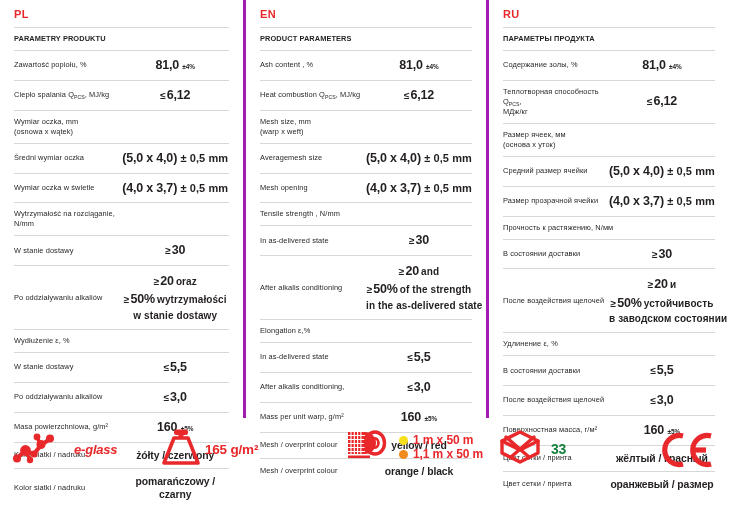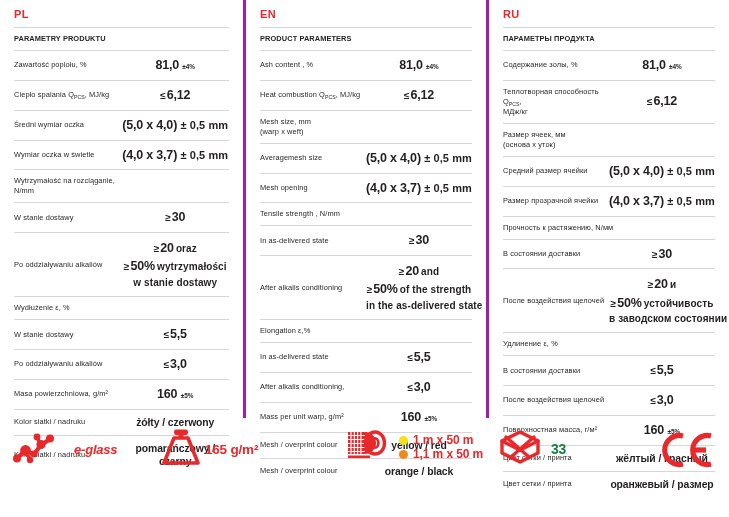--- a/index.html
+++ b/index.html
@@ -127,20 +127,23 @@
             </tr>
             <tr>
               <td class="lab">Zawartość popiołu, %</td>
               <td class="val"><span class="big">81,0 <span class="sup">±4%</span></span></td>
             </tr>
             <tr>
               <td class="lab">Ciepło spalania Q<sub>PCS</sub>, MJ/kg</td>
               <td class="val"><span class="big"><span class="op">≤</span>6,12</span></td>
             </tr>
             <tr>
+              <td class="lab" colspan="2">Wymiar oczka, mm<br>(osnowa x wątek)</td>
+            </tr>
+            <tr>
               <td class="lab">Średni wymiar oczka</td>
               <td class="val"><span class="big">(5,0 x 4,0) <span class="small">± 0,5 mm</span></span></td>
             </tr>
             <tr>
               <td class="lab">Wymiar oczka w świetle</td>
               <td class="val"><span class="big">(4,0 x 3,7) <span class="small">± 0,5 mm</span></span></td>
             </tr>
             <tr>
               <td class="lab" colspan="2">Wytrzymałość na rozciąganie,<br>N/mm</td>
             </tr>

